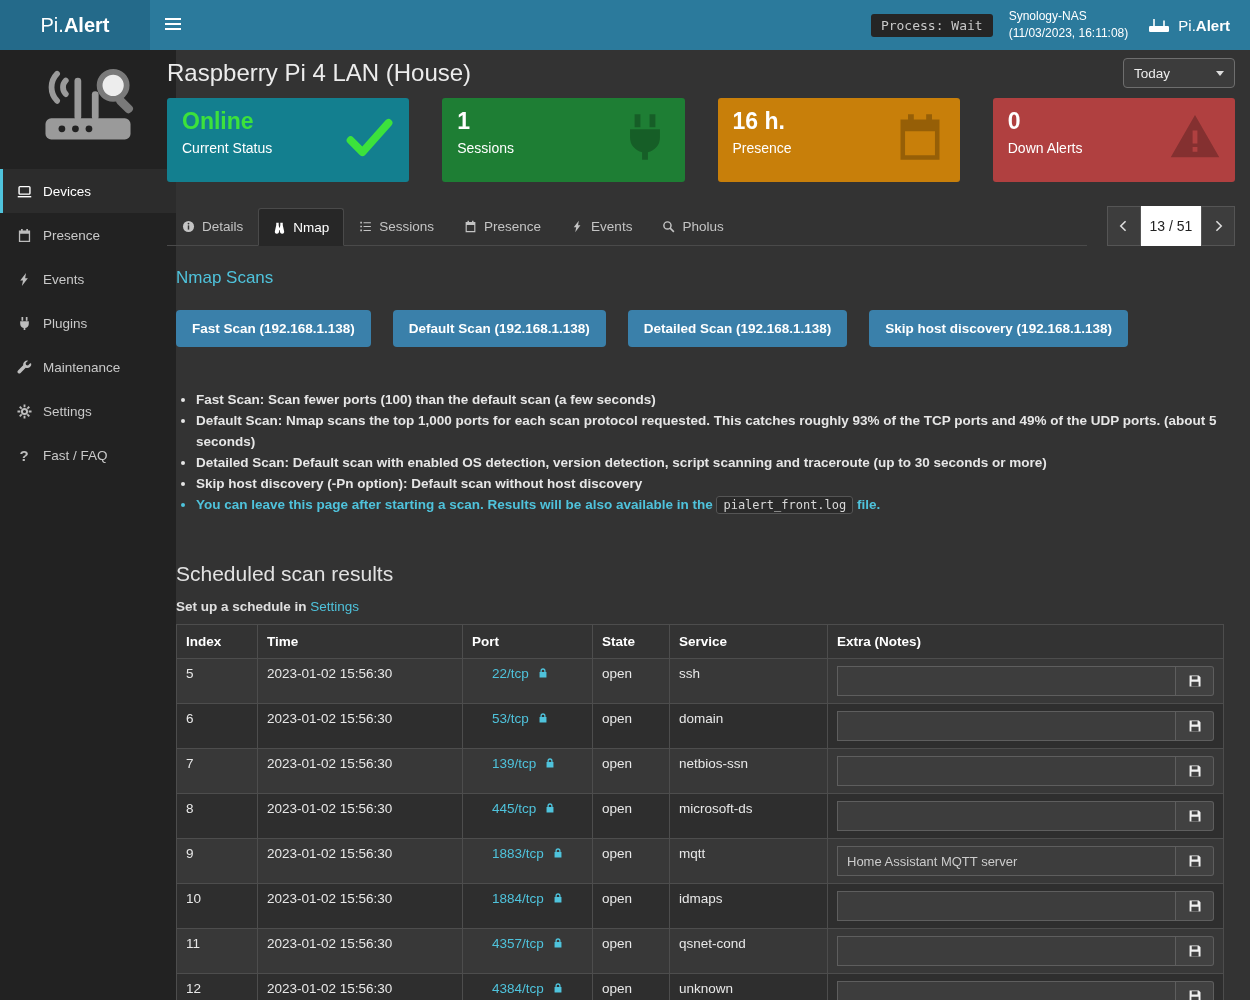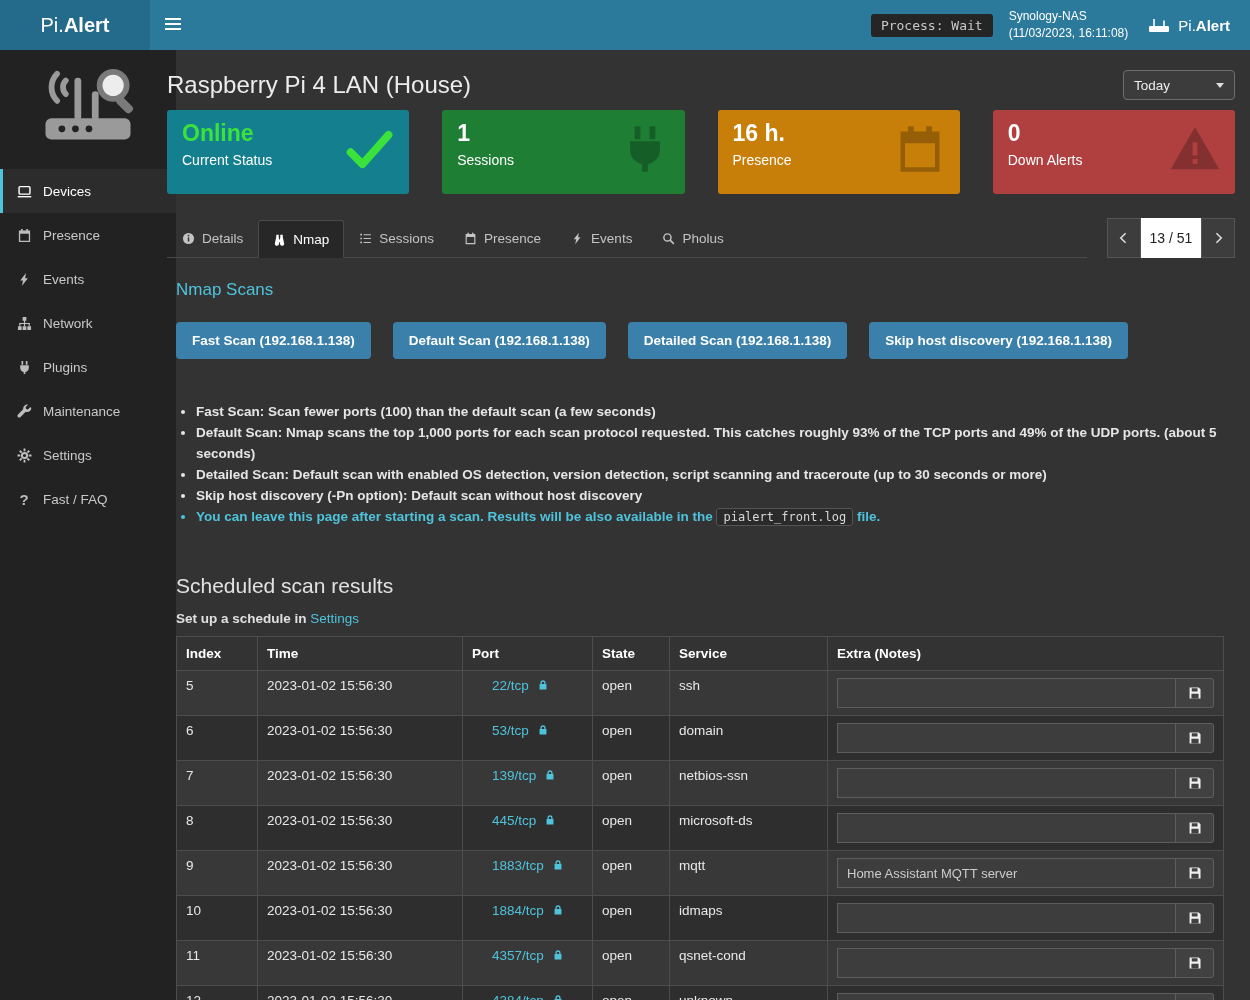--- a/index.html
+++ b/index.html
@@ -27,21 +27,21 @@
   
   .sidebar{position:absolute;top:50px;left:0;width:176px;bottom:0;background:#222;}
   .logo-graphic{padding:12px 0 10px;display:flex;justify-content:center;}
   .side-item{height:44px;display:flex;align-items:center;gap:10px;padding:0 10px 0 12px;color:#c9c9c9;font-size:13.5px;cursor:pointer;border-left:3px solid transparent;}
   .side-item .s-ico{width:18px;display:flex;justify-content:center;align-items:center;color:#bdbdbd;font-size:15px;font-weight:700;}
   .side-item .s-ico svg{width:15px;height:15px;display:block;}
   .side-item.active{background:#2c2c2c;color:#fff;border-left-color:var(--accent);}
   .side-item.active .s-ico{color:#fff;}
 
   
-  .content{position:absolute;top:50px;left:150px;right:0;bottom:0;padding:20px 15px 0 17px;overflow:hidden;}
+  .content{position:absolute;top:50px;left:150px;right:0;bottom:0;padding:8px 15px 0 17px;overflow:hidden;}
   .page-head{display:flex;justify-content:space-between;align-items:center;}
   .page-title{font-size:24px;font-weight:400;color:#ececec;}
   .period-select{width:112px;height:30px;background:#3c3c3c;border:1px solid #6e6e6e;border-radius:4px;color:#eee;font-size:13.5px;display:flex;align-items:center;justify-content:space-between;padding:0 10px;cursor:pointer;}
   .caret{width:0;height:0;border-left:4px solid transparent;border-right:4px solid transparent;border-top:5px solid #ddd;}
 
   
   .cards{display:flex;gap:33px;margin-top:10px;}
   .card{flex:1;height:84px;border-radius:3px;padding:11px 15px;position:relative;color:#fff;overflow:hidden;}
   .card-val{font-size:23px;font-weight:700;line-height:1.1;}
   .card-lbl{font-size:14px;margin-top:6px;}
@@ -154,30 +154,20 @@
         <span class="s-ico">
           <svg viewBox="0 0 16 16">
             <path fill="currentColor" d="M9.6 1 3.4 9h3L5.2 15l6.4-8.4H8.7L9.6 1z"></path>
           </svg>
         </span>
         <span>Events</span>
       </div>
       <div class="side-item">
         <span class="s-ico">
           <svg viewBox="0 0 16 16">
-            <path fill="currentColor" d="M6 1h4v4H6zM1 11h4v4H1zm5 0h4v4H6zm5 0h4v4h-4zM7.4 5h1.2v2.4H7.4z"></path>
-            <path fill="currentColor" d="M2.4 7.4h11.2v1.2H2.4z"></path>
-            <path fill="currentColor" d="M2.4 7.4h1.2V11H2.4zm10 0h1.2V11h-1.2zM7.4 7.4h1.2V11H7.4z"></path>
-          </svg>
-        </span>
-        <span>Network</span>
-      </div>
-      <div class="side-item">
-        <span class="s-ico">
-          <svg viewBox="0 0 16 16">
             <path fill="currentColor" d="M4.8 1h1.8v4H4.8zM9.4 1h1.8v4H9.4zM3.4 5.6h9.2v2.6a4.6 4.6 0 0 1-3.7 4.5V15H7.1v-2.3a4.6 4.6 0 0 1-3.7-4.5V5.6z"></path>
           </svg>
         </span>
         <span>Plugins</span>
       </div>
       <div class="side-item">
         <span class="s-ico">
           <svg viewBox="0 0 16 16">
             <path fill="currentColor" d="M15.2 3.1a4.4 4.4 0 0 1-5.9 5.2l-5.5 5.5a1.9 1.9 0 0 1-2.7-2.7l5.5-5.5A4.4 4.4 0 0 1 11.8.7L9.2 3.3l.4 2.1 2.1.4 2.6-2.6c.5.6.8 1.2.9 1.9z"></path>
           </svg>

